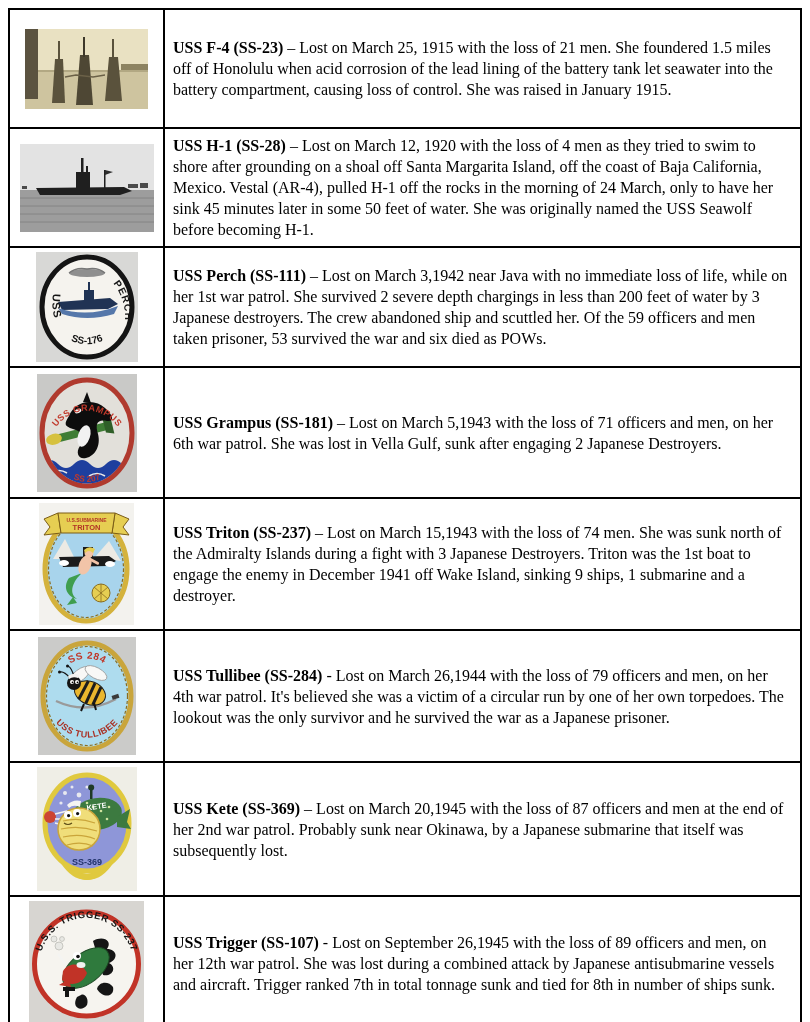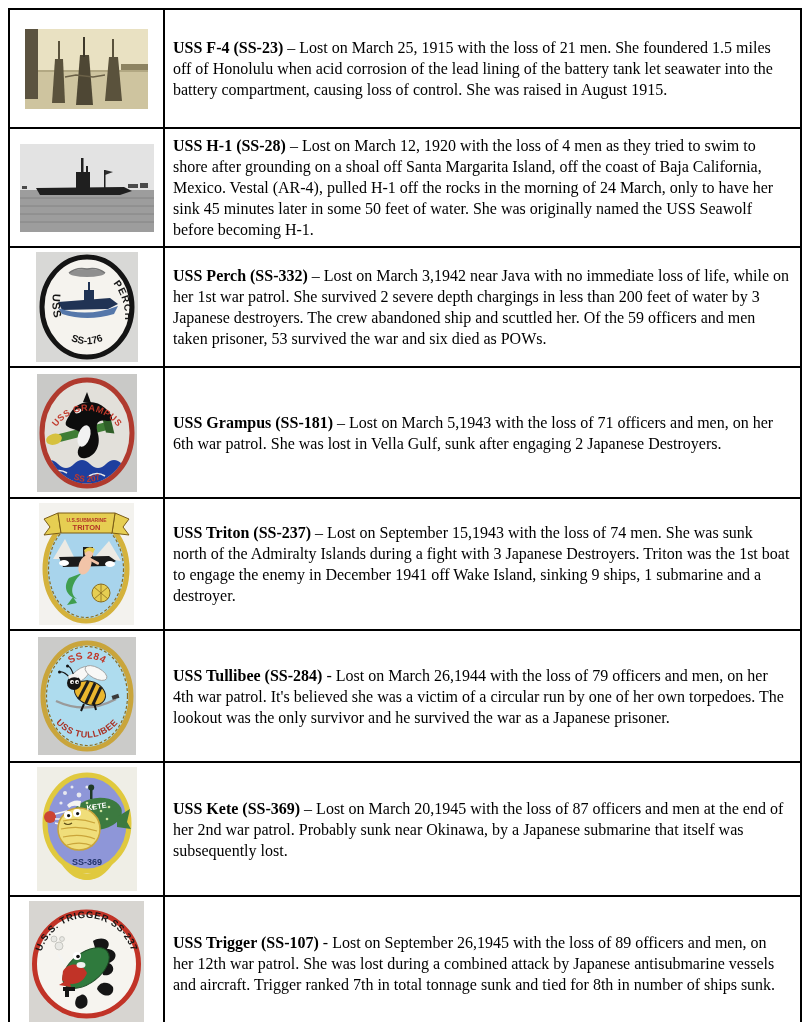--- a/index.html
+++ b/index.html
@@ -35,21 +35,21 @@
           <path d="M55,26 L64,26 L68,76 L51,76 Z" fill="#4e4734"></path>
           <path d="M84,28 L93,28 L97,72 L80,72 Z"></path>
           <rect x="33" y="12" width="2" height="20"></rect>
           <rect x="58" y="8" width="2" height="20" fill="#3e382a"></rect>
           <rect x="87" y="10" width="2" height="20"></rect>
           <path d="M40,48 L51,46 L68,48 L80,46" stroke="#6b6148" stroke-width="1.3" fill="none"></path>
         </g>
       </svg>
     </td>
     <td class="text-cell">
-      <p><span class="ttl">USS F-4 (SS-23)</span> <span>– Lost on March 25, 1915 with the loss of 21 men. She foundered 1.5 miles off of Honolulu when acid corrosion of the lead lining of the battery tank let seawater into the battery compartment, causing loss of control. She was raised in August 1915.</span></p>
+      <p><span class="ttl">USS F-4 (SS-23)</span> <span>– Lost on March 25, 1915 with the loss of 21 men. She foundered 1.5 miles off of Honolulu when acid corrosion of the lead lining of the battery tank let seawater into the battery compartment, causing loss of control. She was raised in January 1915.</span></p>
     </td>
   </tr>
 
   <tr class="r2">
     <td class="img-cell">
       <svg width="134" height="88" viewBox="0 0 134 88">
         <rect width="134" height="88" fill="#e3e3e3"></rect>
         <rect y="46" width="134" height="42" fill="#9d9d9d"></rect>
         <g stroke="#848484" stroke-width="1">
           <path d="M0,54 H134 M0,62 H134 M0,70 H134 M0,78 H134"></path>
@@ -93,21 +93,21 @@
           <rect x="48" y="38" width="10" height="10" fill="#203354"></rect>
           <rect x="52" y="30" width="2" height="9" fill="#203354"></rect>
           <path d="M22,56 Q51,66 82,54 L78,62 Q51,70 26,62 Z" fill="#5577aa"></path>
         </g>
         <text font-size="11" font-weight="bold" fill="#141414" letter-spacing="1"><textPath href="#pchL" startOffset="8%">USS</textPath></text>
         <text font-size="10" font-weight="bold" fill="#141414" letter-spacing="1"><textPath href="#pchR" startOffset="4%">PERCH</textPath></text>
         <text font-size="10" font-weight="bold" fill="#141414" text-anchor="middle"><textPath href="#pchB" startOffset="50%">SS-176</textPath></text>
       </svg>
     </td>
     <td class="text-cell">
-      <p><span class="ttl">USS Perch (SS-332)</span> <span>– Lost on March 3,1942 near Java with no immediate loss of life, while on her 1st war patrol. She survived 2 severe depth chargings in less than 200 feet of water by 3 Japanese destroyers. The crew abandoned ship and scuttled her. Of the 59 officers and men taken prisoner, 53 survived the war and six died as POWs.</span></p>
+      <p><span class="ttl">USS Perch (SS-111)</span> <span>– Lost on March 3,1942 near Java with no immediate loss of life, while on her 1st war patrol. She survived 2 severe depth chargings in less than 200 feet of water by 3 Japanese destroyers. The crew abandoned ship and scuttled her. Of the 59 officers and men taken prisoner, 53 survived the war and six died as POWs.</span></p>
     </td>
   </tr>
 
   <tr class="r4">
     <td class="img-cell">
       <svg width="100" height="118" viewBox="0 0 100 118">
         <defs>
           <path id="grT" d="M13,64 A41,48 0 0 1 87,64"></path>
           <path id="grB" d="M31,102 A32,30 0 0 0 69,102"></path>
           <clipPath id="grClip">
@@ -171,21 +171,21 @@
         <g>
           <path d="M19,10 L5,16 L11,24 L5,32 L22,30 Z" fill="#e6ce52" stroke="#7a5c16" stroke-width="1"></path>
           <path d="M76,10 L90,16 L84,24 L90,32 L73,30 Z" fill="#e6ce52" stroke="#7a5c16" stroke-width="1"></path>
           <path d="M19,10 L76,10 L73,30 L22,30 Z" fill="#e6ce52" stroke="#7a5c16" stroke-width="1"></path>
           <text x="47.5" y="18.5" font-size="5" font-weight="bold" fill="#b23327" text-anchor="middle">U.S.SUBMARINE</text>
           <text x="47.5" y="27" font-size="7.5" font-weight="bold" fill="#b23327" text-anchor="middle">TRITON</text>
         </g>
       </svg>
     </td>
     <td class="text-cell">
-      <p><span class="ttl">USS Triton (SS-237)</span> <span>– Lost on September 15,1943 with the loss of 74 men. She was sunk north of the Admiralty Islands during a fight with 3 Japanese Destroyers. Triton was the 1st boat to engage the enemy in December 1941 off Wake Island, sinking 9 ships, 1 submarine and a destroyer.</span></p>
+      <p><span class="ttl">USS Triton (SS-237)</span> <span>– Lost on March 15,1943 with the loss of 74 men. She was sunk north of the Admiralty Islands during a fight with 3 Japanese Destroyers. Triton was the 1st boat to engage the enemy in December 1941 off Wake Island, sinking 9 ships, 1 submarine and a destroyer.</span></p>
     </td>
   </tr>
 
   <tr class="r6">
     <td class="img-cell">
       <svg width="98" height="118" viewBox="0 0 98 118">
         <defs>
           <path id="tulT" d="M26,32 A28,24 0 0 1 72,32"></path>
           <path id="tulB" d="M14,80 A41,43 0 0 0 84,80"></path>
         </defs>

